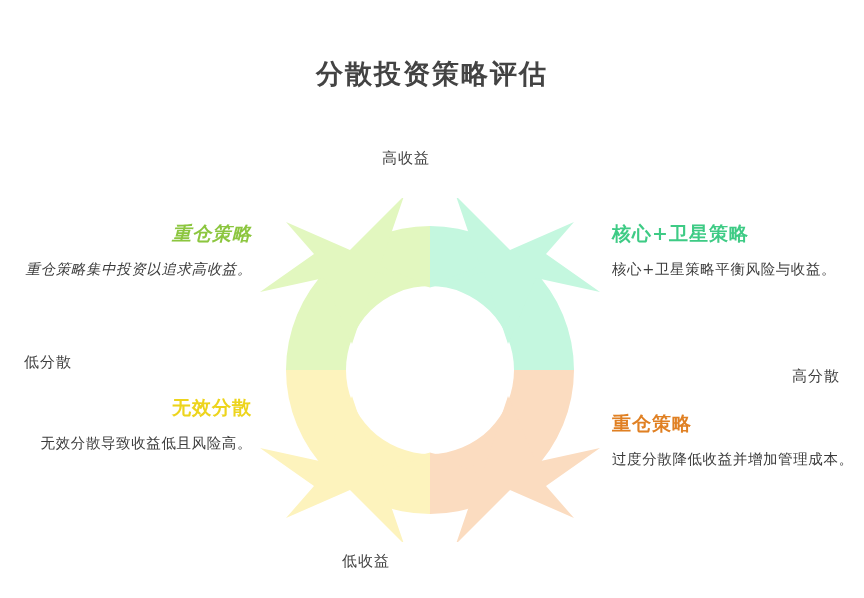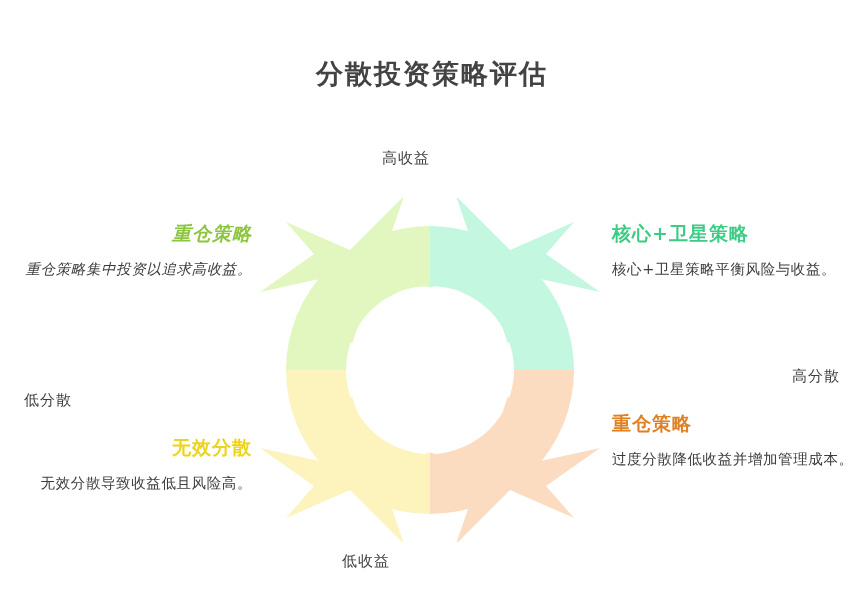--- a/index.html
+++ b/index.html
@@ -57,21 +57,20 @@
   .axis-bottom {
     left: 0;
     top: 552px;
     width: 732px;
     text-align: center;
   }
   .axis-left {
     left: 24px;
     top: 353px;
     text-align: left;
-    margin-top: 38px;
   }
   .axis-right {
     right: 24px;
     top: 367px;
     text-align: right;
   }
 
   
   .ring-wrap {
     position: absolute;
@@ -111,21 +110,21 @@
     right: 612px;
     text-align: right;
   }
   .quad-right {
     left: 612px;
     text-align: left;
   }
 
   .quad-tl { top: 222px; font-style: italic; }
   .quad-tr { top: 222px; }
-  .quad-bl { top: 436px; }
+  .quad-bl { top: 396px; }
   .quad-br { top: 412px; }
 </style>
 </head>
 <body>
 
 <div id="chart-root">
 
   <div class="chart-title">分散投资策略评估</div>
 
   <div class="axis-label axis-top">高收益</div>

